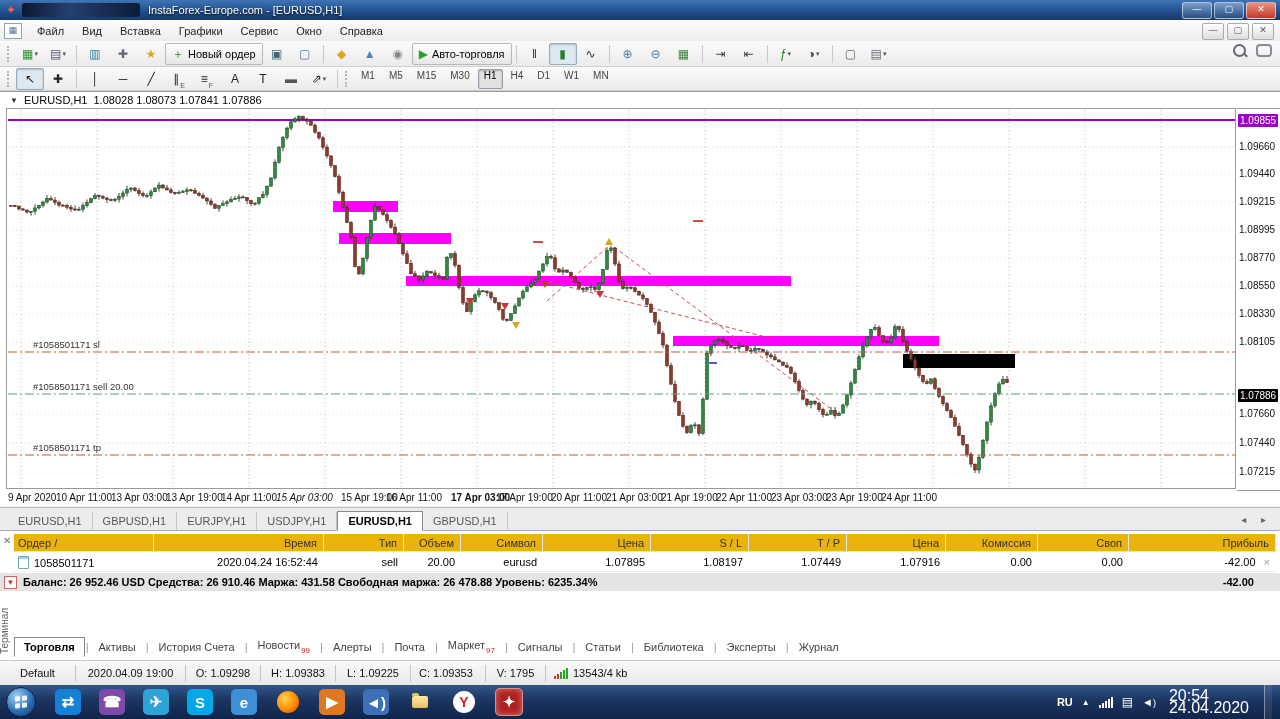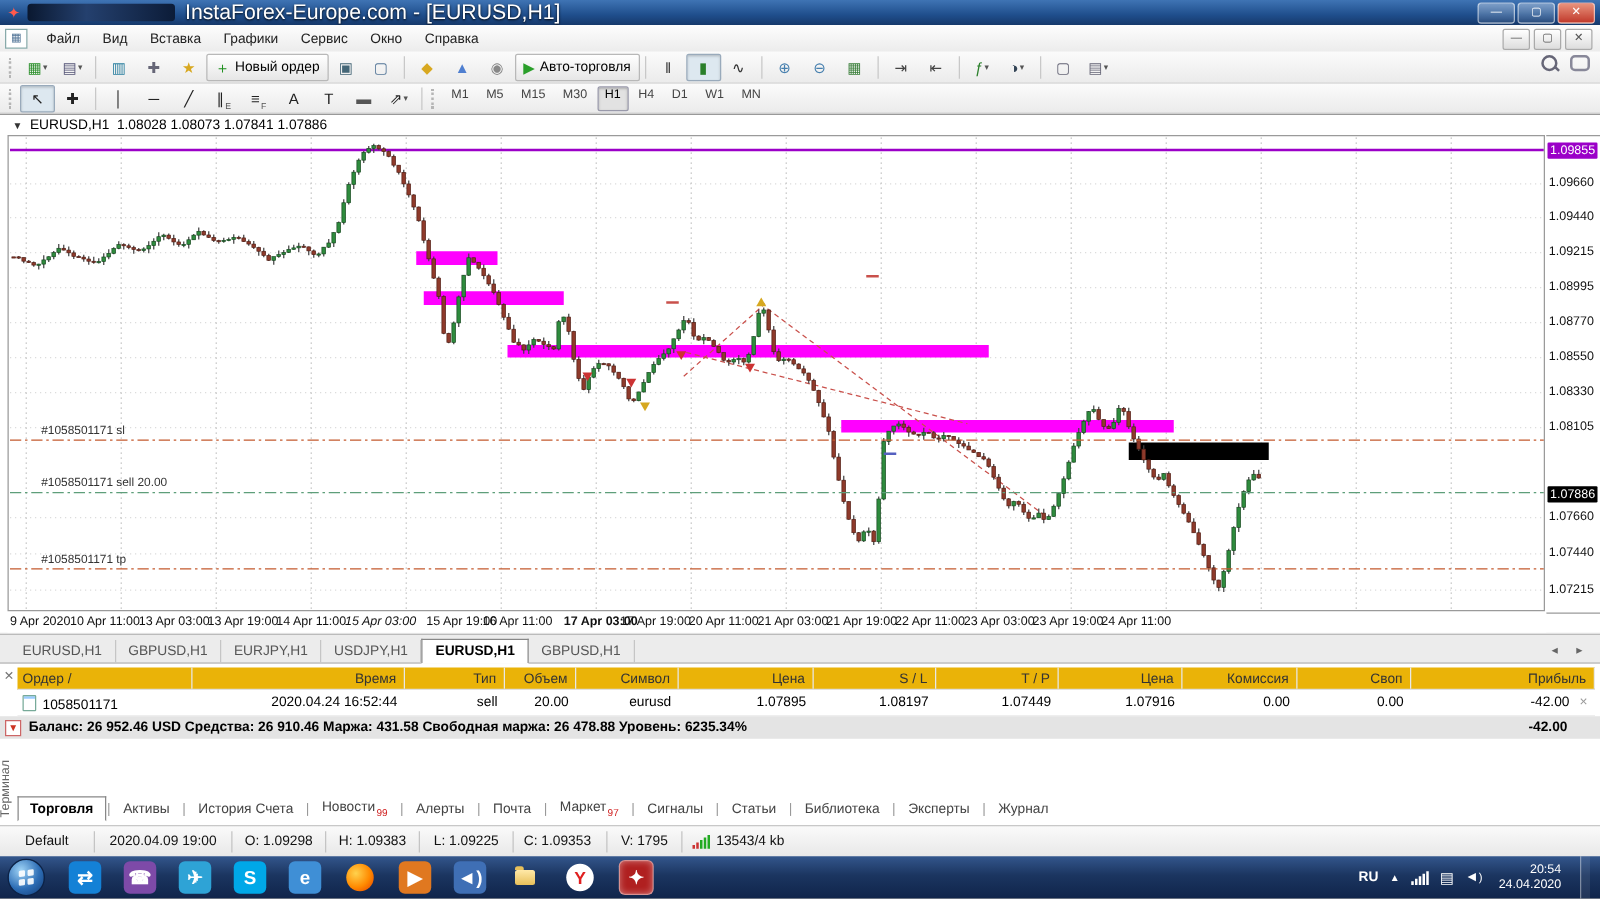--- a/index.html
+++ b/index.html
@@ -6,21 +6,21 @@
   #screen{position:relative;width:1280px;height:719px;overflow:hidden;
     font-family:"Liberation Sans",sans-serif;font-size:11px;background:#f0f0f0;
     -webkit-font-smoothing:antialiased;}
   
   .titlebar{position:absolute;left:0;top:0;width:1280px;height:20px;
     background:linear-gradient(#3f74b4,#1f4e8c 60%,#16396b);color:#fff;
     display:flex;align-items:center;padding-left:4px;box-sizing:border-box;}
   .titlebar .appico{width:14px;height:14px;margin-right:4px;color:#ff5a4d;font-size:12px;line-height:14px;text-align:center;}
   .redact{width:118px;height:14px;border-radius:3px;margin-right:8px;
     background:linear-gradient(90deg,#0a1830,#24406e 40%,#0c1c38);filter:blur(.5px);}
-  .titletext{font-size:17px;text-shadow:0 1px 2px #000;}
+  .titletext{font-size:11px;text-shadow:0 1px 2px #000;}
   .winbtns{position:absolute;right:4px;top:2px;display:flex;gap:2px;}
   .wbtn{width:28px;height:15px;border:1px solid rgba(255,255,255,.55);border-radius:3px;
     background:linear-gradient(rgba(255,255,255,.35),rgba(255,255,255,.08));
     color:#fff;font-size:9px;line-height:13px;text-align:center;}
   .wbtn.close{background:linear-gradient(#e8927c,#c0392b);}
   
   .menubar{position:absolute;left:0;top:20px;width:1280px;height:21px;
     background:linear-gradient(#fdfdfd,#ececec);border-bottom:1px solid #d5d5d5;
     display:flex;align-items:center;}
   .childico{width:16px;height:14px;margin:0 6px 0 4px;border:1px solid #8aa;background:#fff;
@@ -112,21 +112,21 @@
     border:1px solid #0c2246;display:flex;align-items:center;justify-content:center;}
   .orbflag{width:12px;height:12px;display:grid;grid-template-columns:5px 5px;grid-template-rows:5px 5px;gap:2px;transform:skewY(-6deg);}
   .orbflag i{background:rgba(255,255,255,.9);border-radius:1px;}
   .tbico{width:30px;height:30px;margin:0 7px;border-radius:4px;display:flex;align-items:center;justify-content:center;
     color:#fff;font-size:15px;font-weight:bold;}
   .tbico.active{background:linear-gradient(rgba(255,255,255,.35),rgba(255,255,255,.12));
     border:1px solid rgba(255,255,255,.5);box-shadow:inset 0 0 6px rgba(255,255,255,.4);}
   .tray{position:absolute;right:8px;top:0;height:34px;display:flex;align-items:center;gap:9px;color:#fff;}
   .tray .sig{display:inline-flex;align-items:flex-end;gap:1px;height:11px;}
   .tray .sig i{display:block;width:2px;background:#fff;}
-  .clock{text-align:right;font-size:10px;line-height:12px;margin-left:4px;}
+  .clock{text-align:left;font-size:16px;line-height:12px;margin-left:4px;}
   .showdesk{width:7px;height:34px;border-left:1px solid rgba(255,255,255,.4);background:rgba(255,255,255,.08);margin-left:6px;}
   .folderico{width:16px;height:12px;background:linear-gradient(#ffe9a8,#e8c05a);border-radius:2px;position:relative;}
   .folderico:before{content:"";position:absolute;left:0;top:-3px;width:7px;height:3px;background:#e8c05a;border-radius:2px 2px 0 0;}
   .ffball{width:22px;height:22px;border-radius:50%;background:radial-gradient(circle at 35% 35%,#ffd24d,#ff8a00 55%,#e33b00);}
   .yball{width:22px;height:22px;border-radius:50%;background:#fff;color:#e02020;font-size:14px;font-weight:bold;
     display:flex;align-items:center;justify-content:center;}
 </style>
 </head>
 <body>
 

